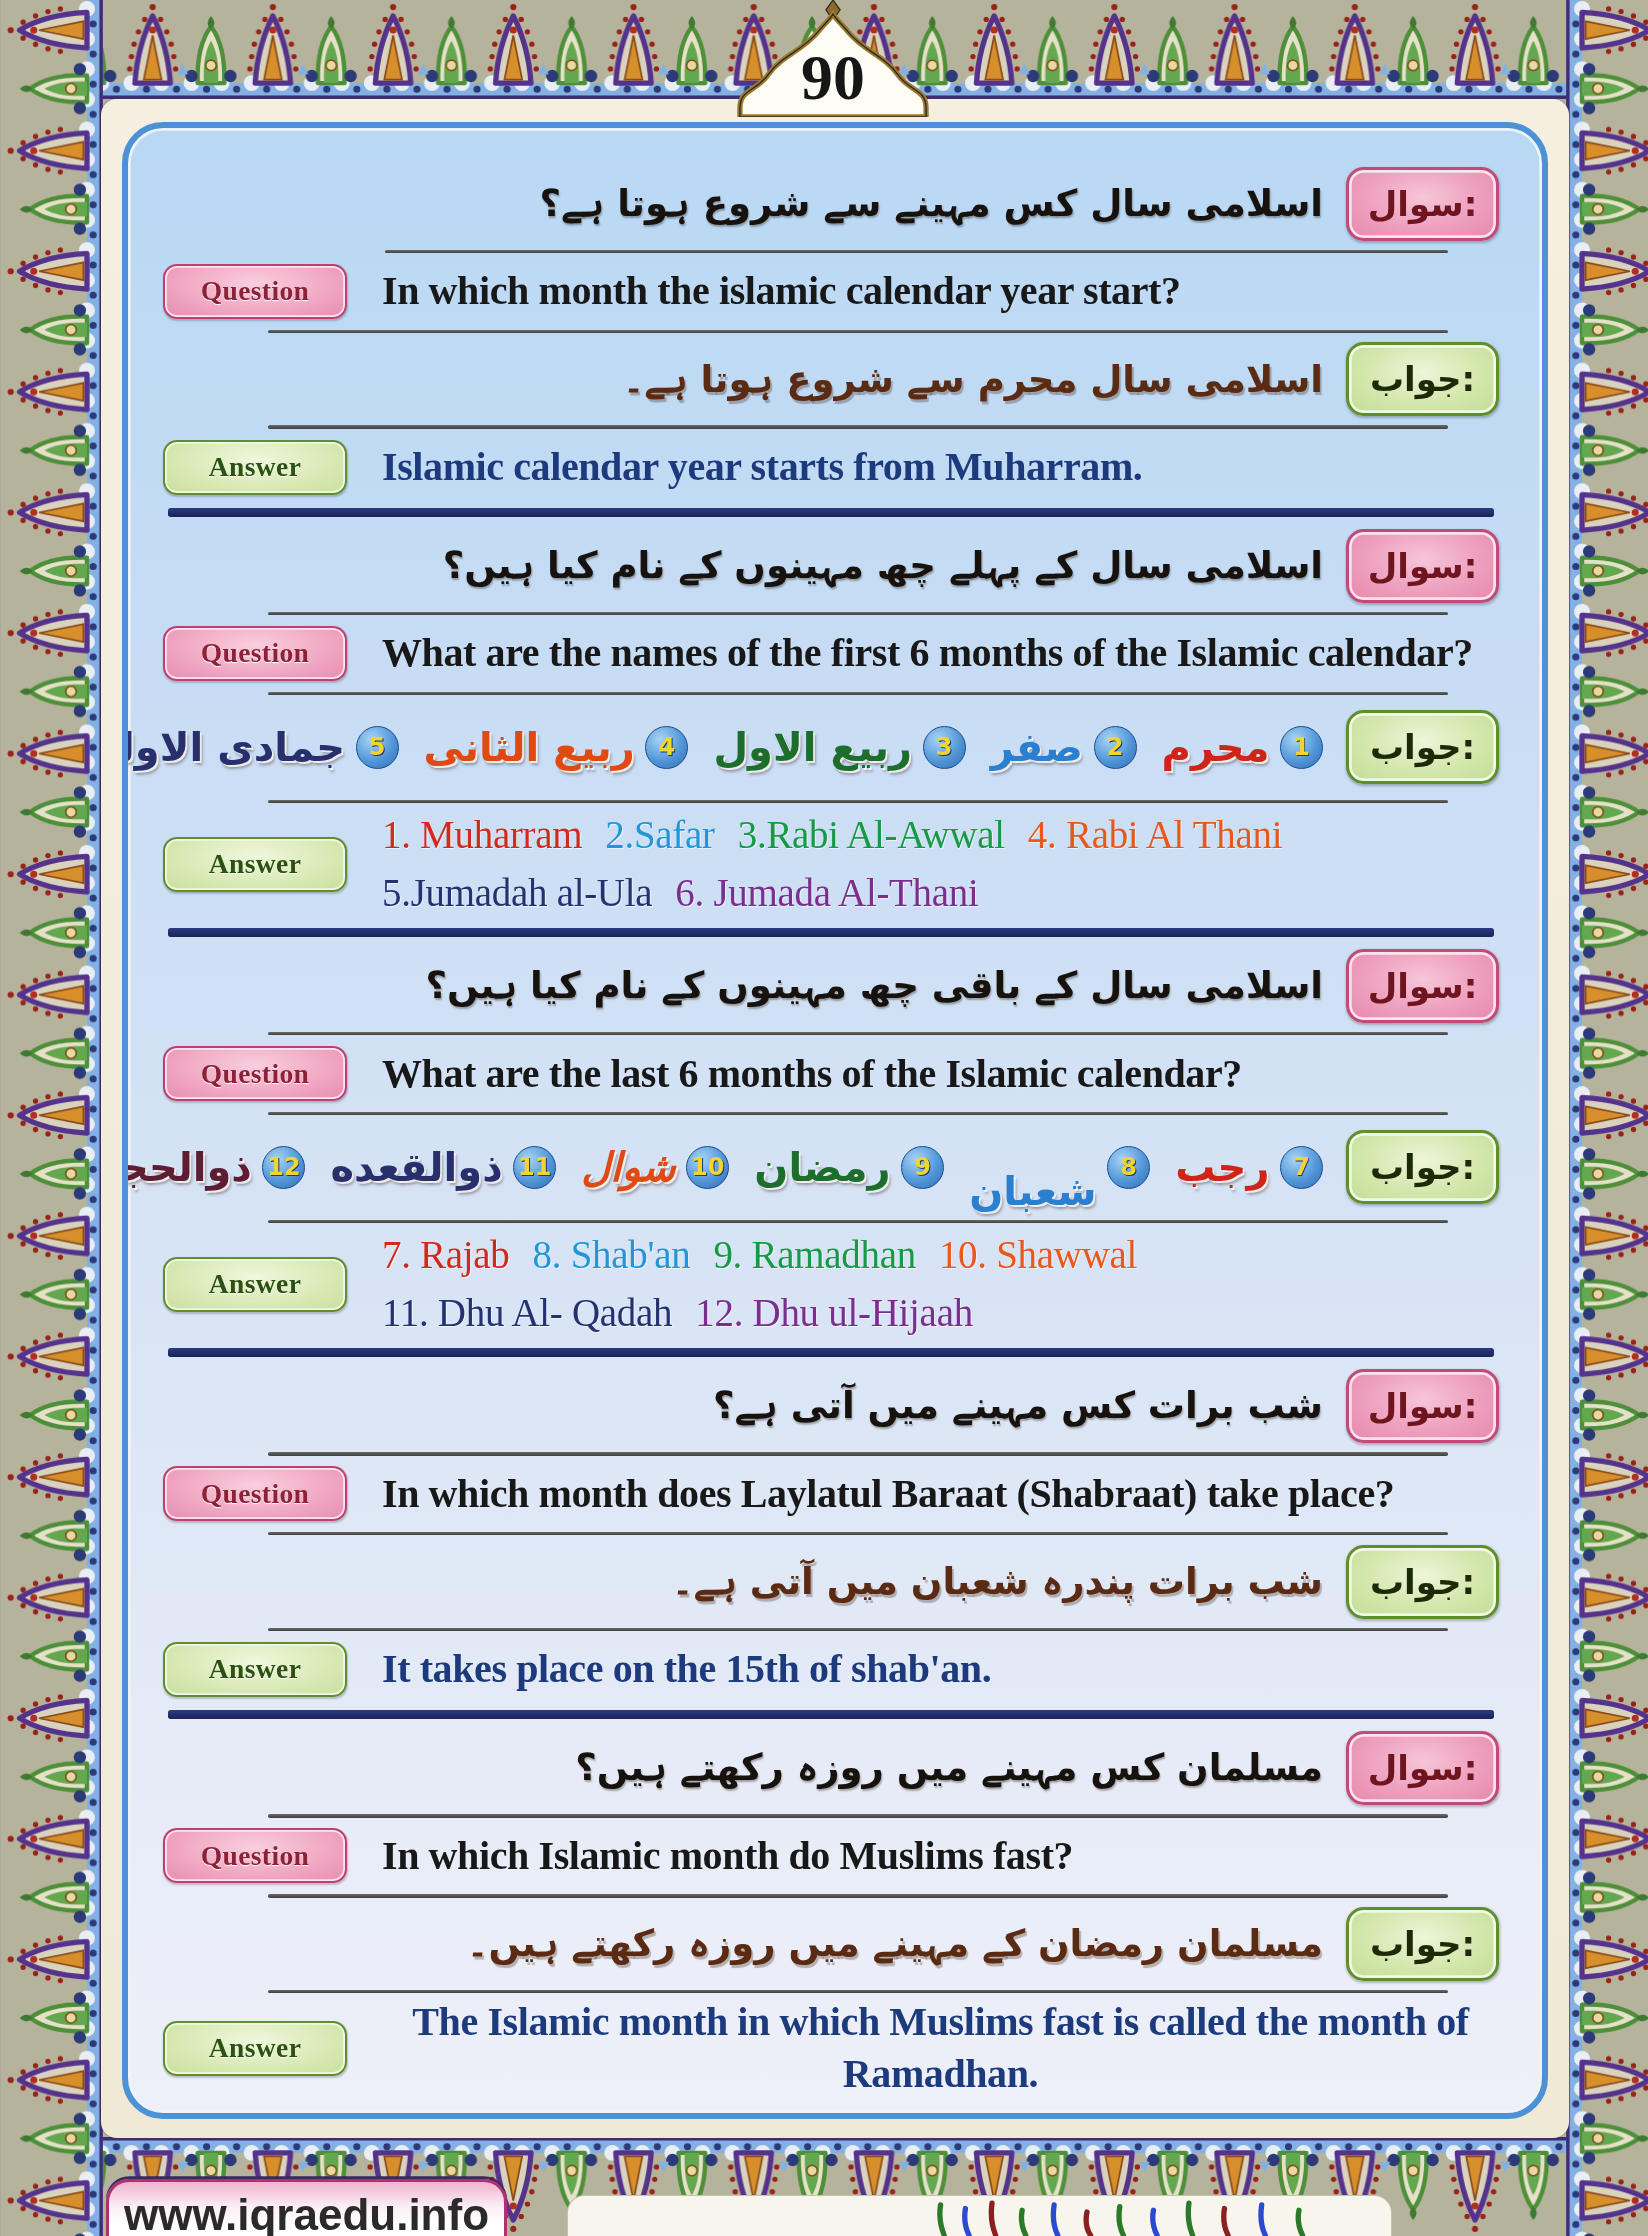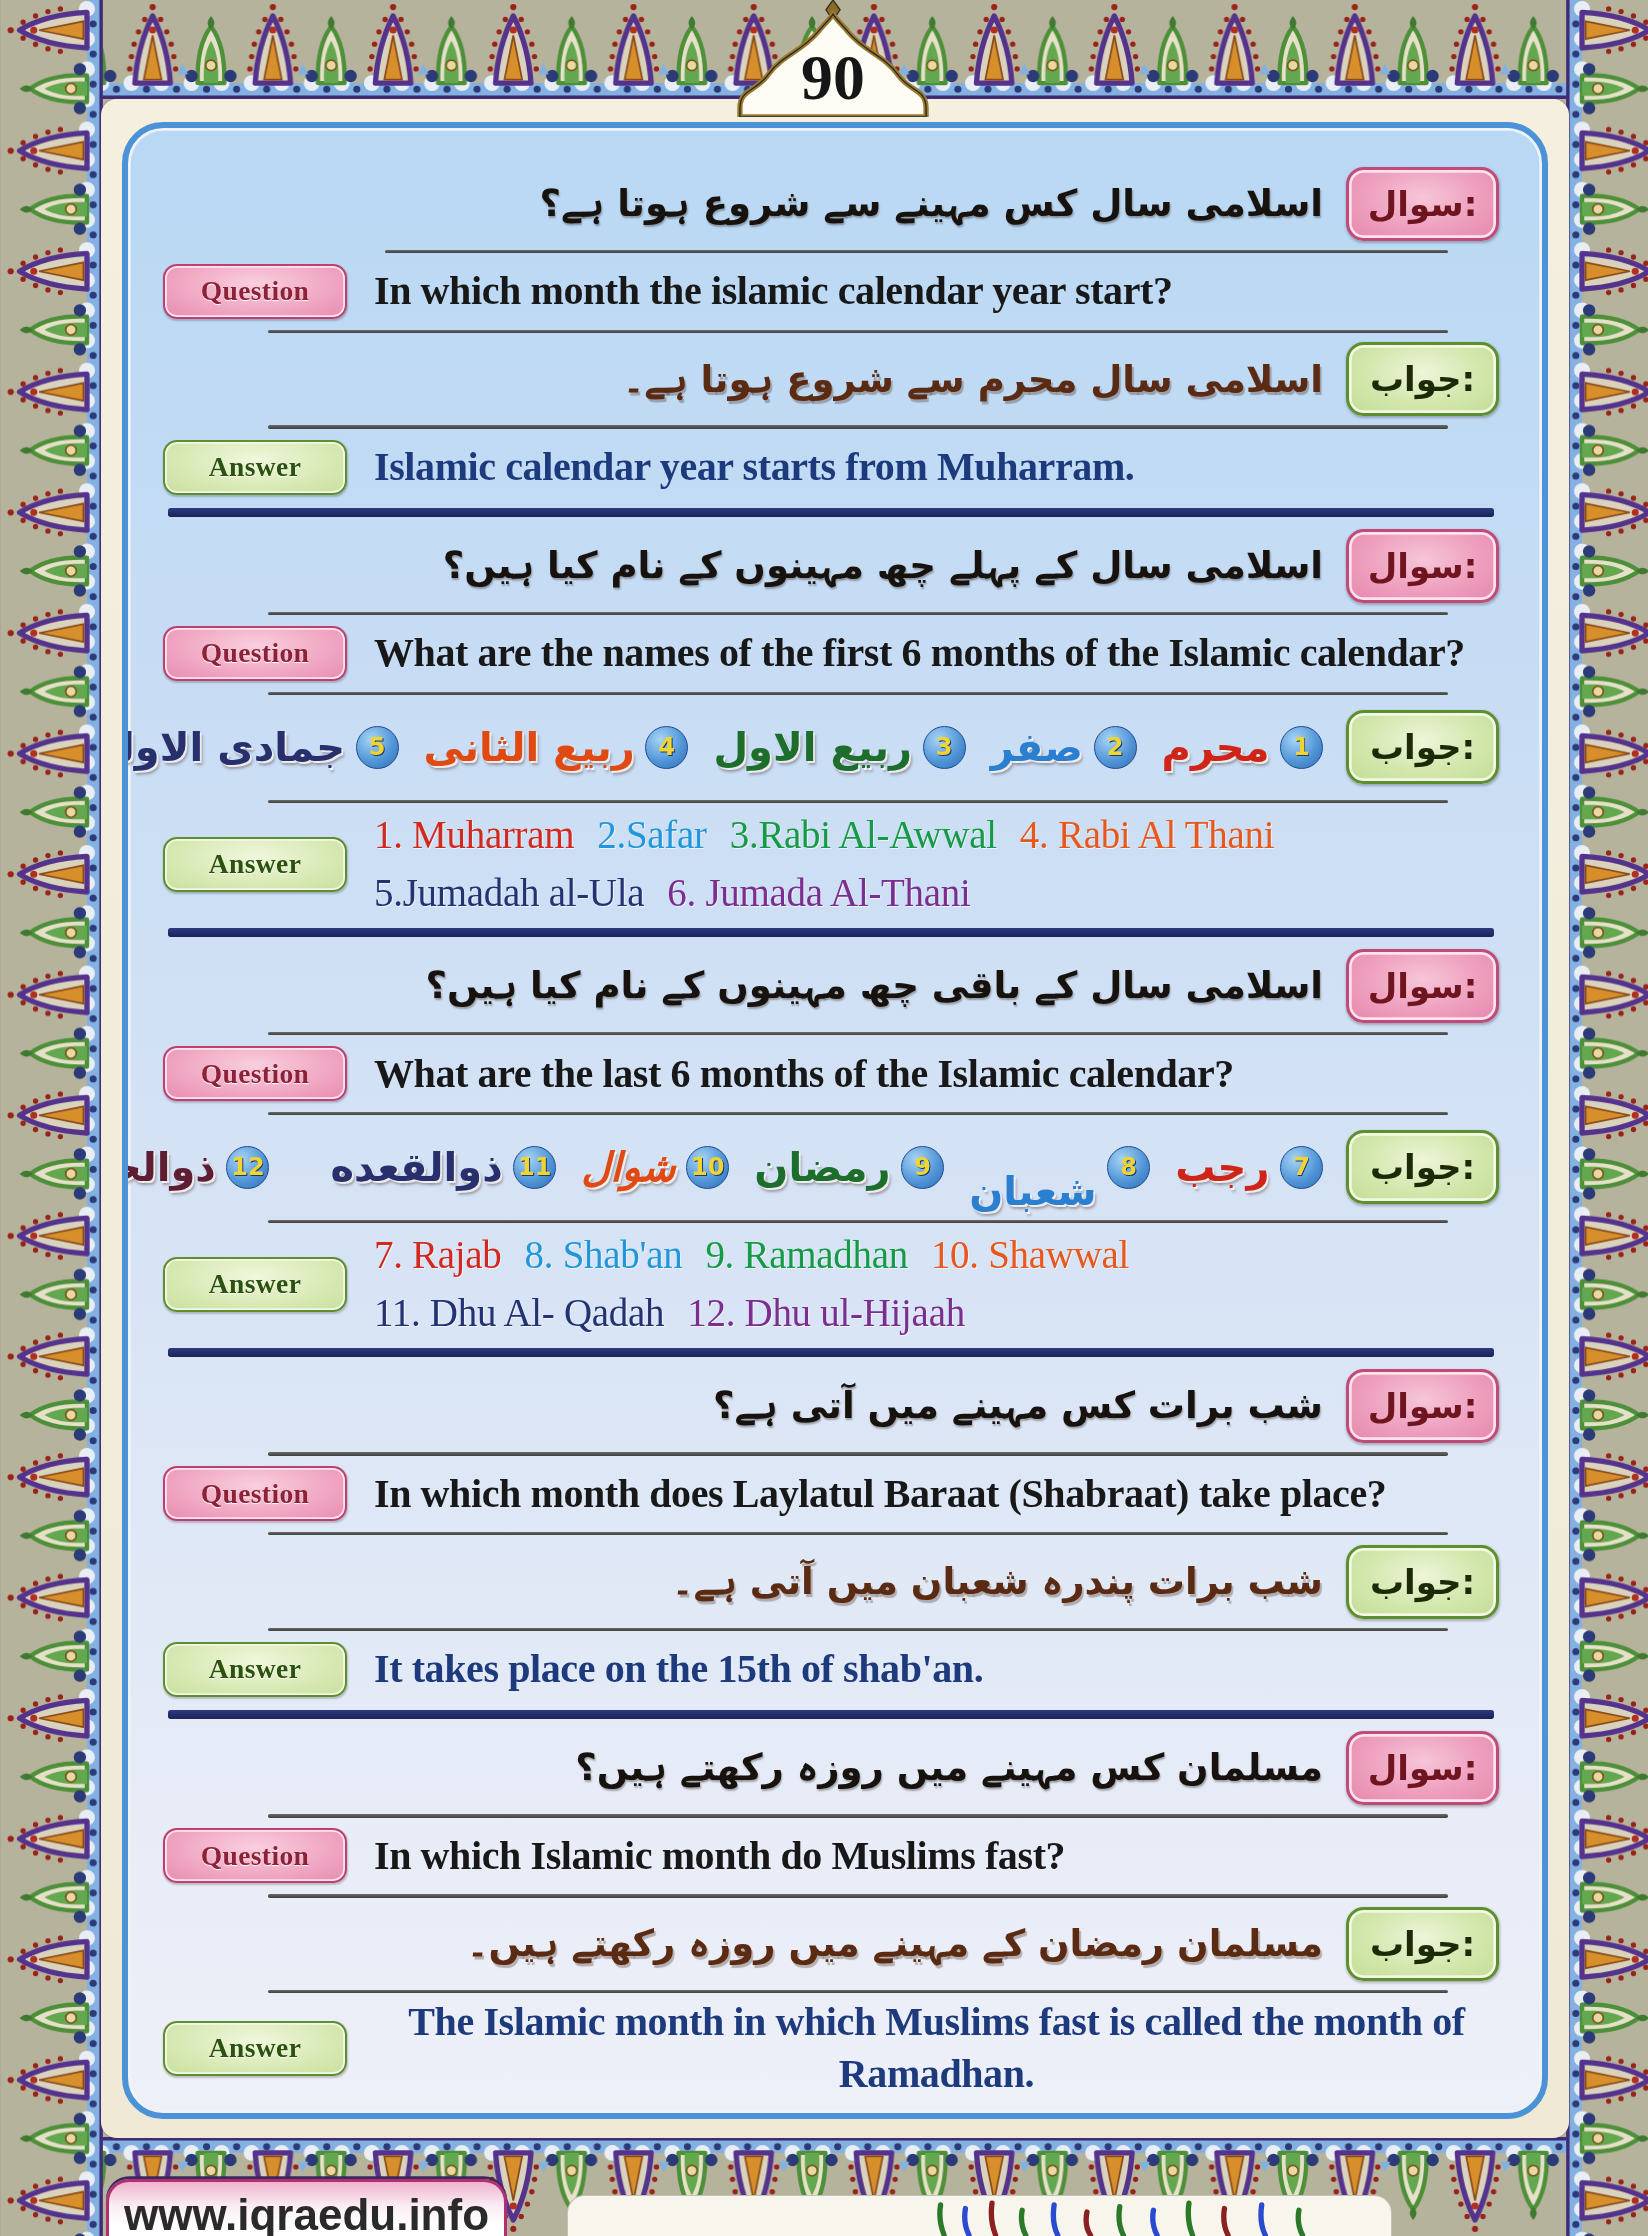--- a/index.html
+++ b/index.html
@@ -33,21 +33,21 @@
   .content{position:absolute;inset:0;padding:32px 43px 23px 35px;display:flex;flex-direction:column;justify-content:space-between}
 
   .urow{display:flex;align-items:center;justify-content:flex-end;gap:23px;min-height:87px}
   .urdu{direction:rtl;font-family:"DejaVu Sans",sans-serif;font-weight:700;font-size:37px;color:#17120e;text-shadow:0.9px 1.8px 1.8px rgba(40,30,20,.35)}
   .urdu.ans{color:#5b2a12;text-shadow:1.8px 2.7px 0.9px rgba(60,30,10,.3)}
 
   .ubadge{flex:0 0 auto;width:153px;height:74px;display:flex;align-items:center;justify-content:center;border-radius:17.7px;font-family:"DejaVu Sans",sans-serif;font-weight:700;font-size:34px}
   .sawal{background:radial-gradient(ellipse at 50% 40%,#f6c6d8 0%,#ee9fbe 55%,#e687ad 100%);border:3.5px solid #c04a78;box-shadow:inset 0 0 0 2.7px #fbe3ee,0.9px 1.8px 2.7px rgba(0,0,0,.25);color:#6e1520}
   .jawab{background:radial-gradient(ellipse at 50% 40%,#eef5da 0%,#d3e7ac 55%,#c3dd96 100%);border:3.5px solid #5d8f2e;box-shadow:inset 0 0 0 2.7px #f2f8e4,0.9px 1.8px 2.7px rgba(0,0,0,.25);color:#1d2a08}
 
-  .erow{display:flex;align-items:center;gap:27px;min-height:71px}
+  .erow{display:flex;align-items:center;gap:35px;min-height:71px}
   .ebadge{flex:0 0 auto;width:184px;height:55px;display:flex;align-items:center;justify-content:center;border-radius:14px;font-weight:700;font-size:27.5px;letter-spacing:0.4px}
   .qbadge{background:radial-gradient(ellipse at 50% 35%,#f9cfdf 0%,#f0a6c2 60%,#e78cb0 100%);border:2.7px solid #bf4070;color:#8c2138;text-shadow:0 0.9px 0.9px #fff;box-shadow:inset 0 0 0 1.8px #fbe6ef,0.9px 1.8px 1.8px rgba(0,0,0,.2)}
   .abadge{background:radial-gradient(ellipse at 50% 35%,#f0f7dd 0%,#d8e9b4 60%,#c9df9e 100%);border:2.7px solid #5d8f2e;color:#2c520f;text-shadow:0 0.9px 0.9px #fff;box-shadow:inset 0 0 0 1.8px #f3f8e6,0.9px 1.8px 1.8px rgba(0,0,0,.2)}
 
   .etext{font-weight:700;font-size:40px;color:#181818;letter-spacing:-0.4px;line-height:1.3;flex:1 1 auto}
   .etext.ans{color:#1c3a7c}
   .etext.center2{text-align:center}
 
   .thin{height:3.5px;background:linear-gradient(180deg,#6a6a66,#3f3f3c);margin:2.7px 51px 2.7px 105px;border-radius:1.8px}
   .thin.first{margin-left:222px}
@@ -361,21 +361,21 @@
               <span class="month-item">
                 <span class="num-circle">9</span>
                 <span class="month-name" style="color: rgb(29, 110, 45);">رمضان</span>
               </span>
               <span class="month-item">
                 <span class="num-circle">10</span>
                 <span class="month-name" style="color: rgb(224, 74, 18); font-style: italic;">شوال</span>
               </span>
               <span class="month-item">
                 <span class="num-circle">11</span>
-                <span class="month-name" style="color: rgb(39, 47, 109); margin-left: 36px;">ذوالقعده</span>
+                <span class="month-name" style="color: rgb(39, 47, 109);">ذوالقعده</span>
               </span>
               <span class="month-item">
                 <span class="num-circle">12</span>
                 <span class="month-name" style="color: rgb(95, 29, 51);">ذوالحجه</span>
               </span>
             </div>
           <div class="ubadge jawab">جواب:</div>
         </div>
         <div class="thin"></div>
         <div class="erow">

